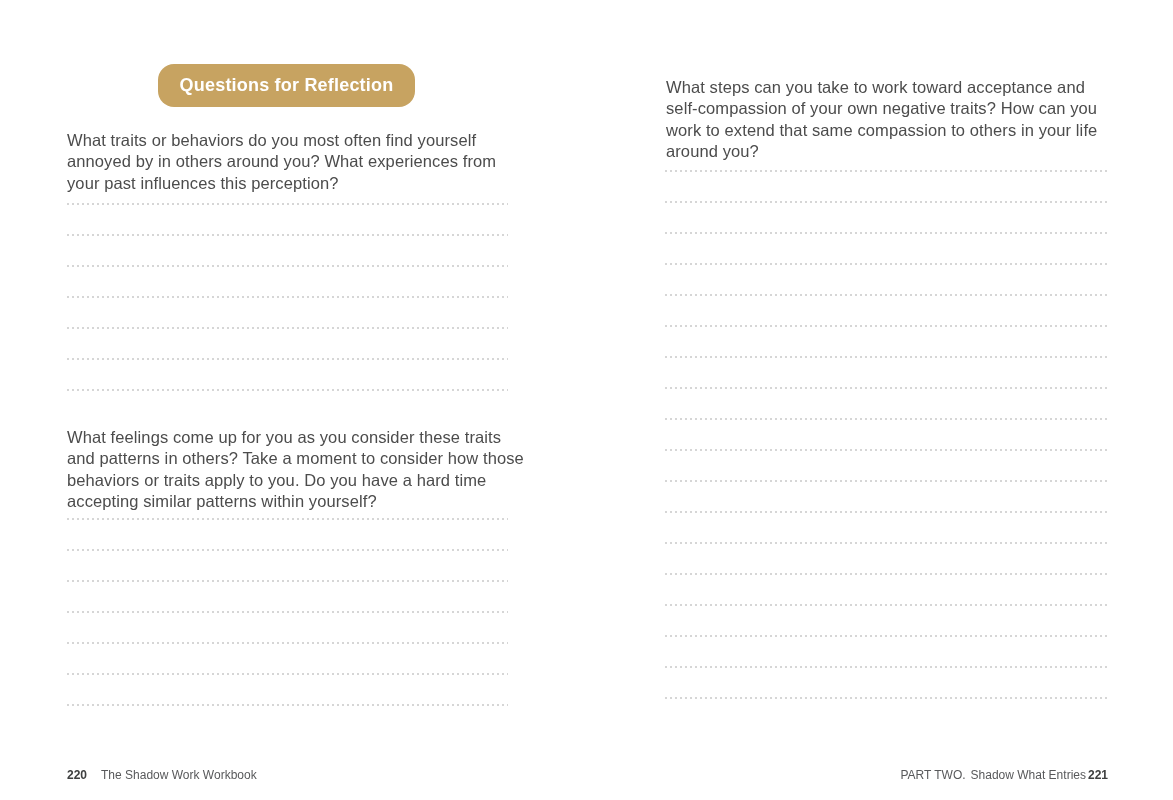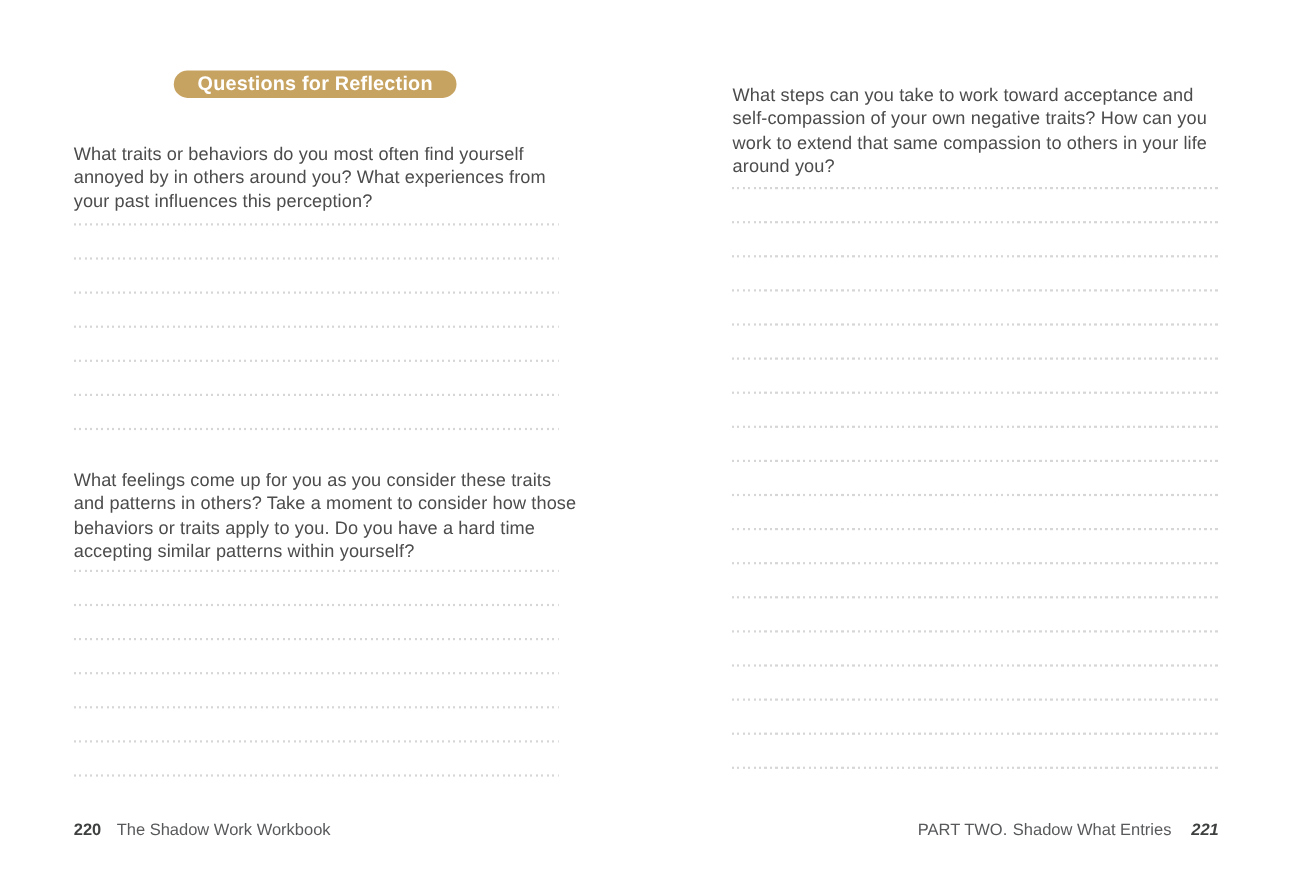--- a/index.html
+++ b/index.html
@@ -14,21 +14,21 @@
     font-family: "Liberation Sans", sans-serif;
     overflow: hidden;
   }
 
   
   .badge {
     position: absolute;
     left: 158px;
     top: 64px;
     width: 257px;
-    height: 25px;
+    height: 43px;
     background: #c7a361;
     border-radius: 16px;
     color: #ffffff;
     font-size: 18px;
     font-weight: bold;
     letter-spacing: 0.2px;
     display: flex;
     align-items: center;
     justify-content: center;
   }
@@ -68,33 +68,33 @@
     background-image: repeating-linear-gradient(
       to right,
       #d6d6d6 0px, #d6d6d6 2px,
       transparent 2px, transparent 5px
     );
   }
 
   
   .footer {
     position: absolute;
-    top: 746px;
-    font-size: 15px;
+    top: 768px;
+    font-size: 12px;
     color: #58595b;
     white-space: nowrap;
   }
   .footer-left  { left: 67px; }
   .footer-right { right: 65px; text-align: right; }
   .pgnum {
     font-weight: bold;
     color: #3f4040;
   }
   .footer-left .pgnum  { margin-right: 14px; }
-  .footer-right .pgnum { margin-left: 18px; font-style: italic; }
+  .footer-right .pgnum { margin-left: 2px; }
   .part-label { margin-right: 5px; text-align: right; }
 </style>
 </head>
 <body>
 
 <div>
 
   <div class="badge">Questions for Reflection</div>
 
   <p class="question q-left-1">What traits or behaviors do you most often find yourself annoyed by in others around you? What experiences from your past influences this perception?</p>

